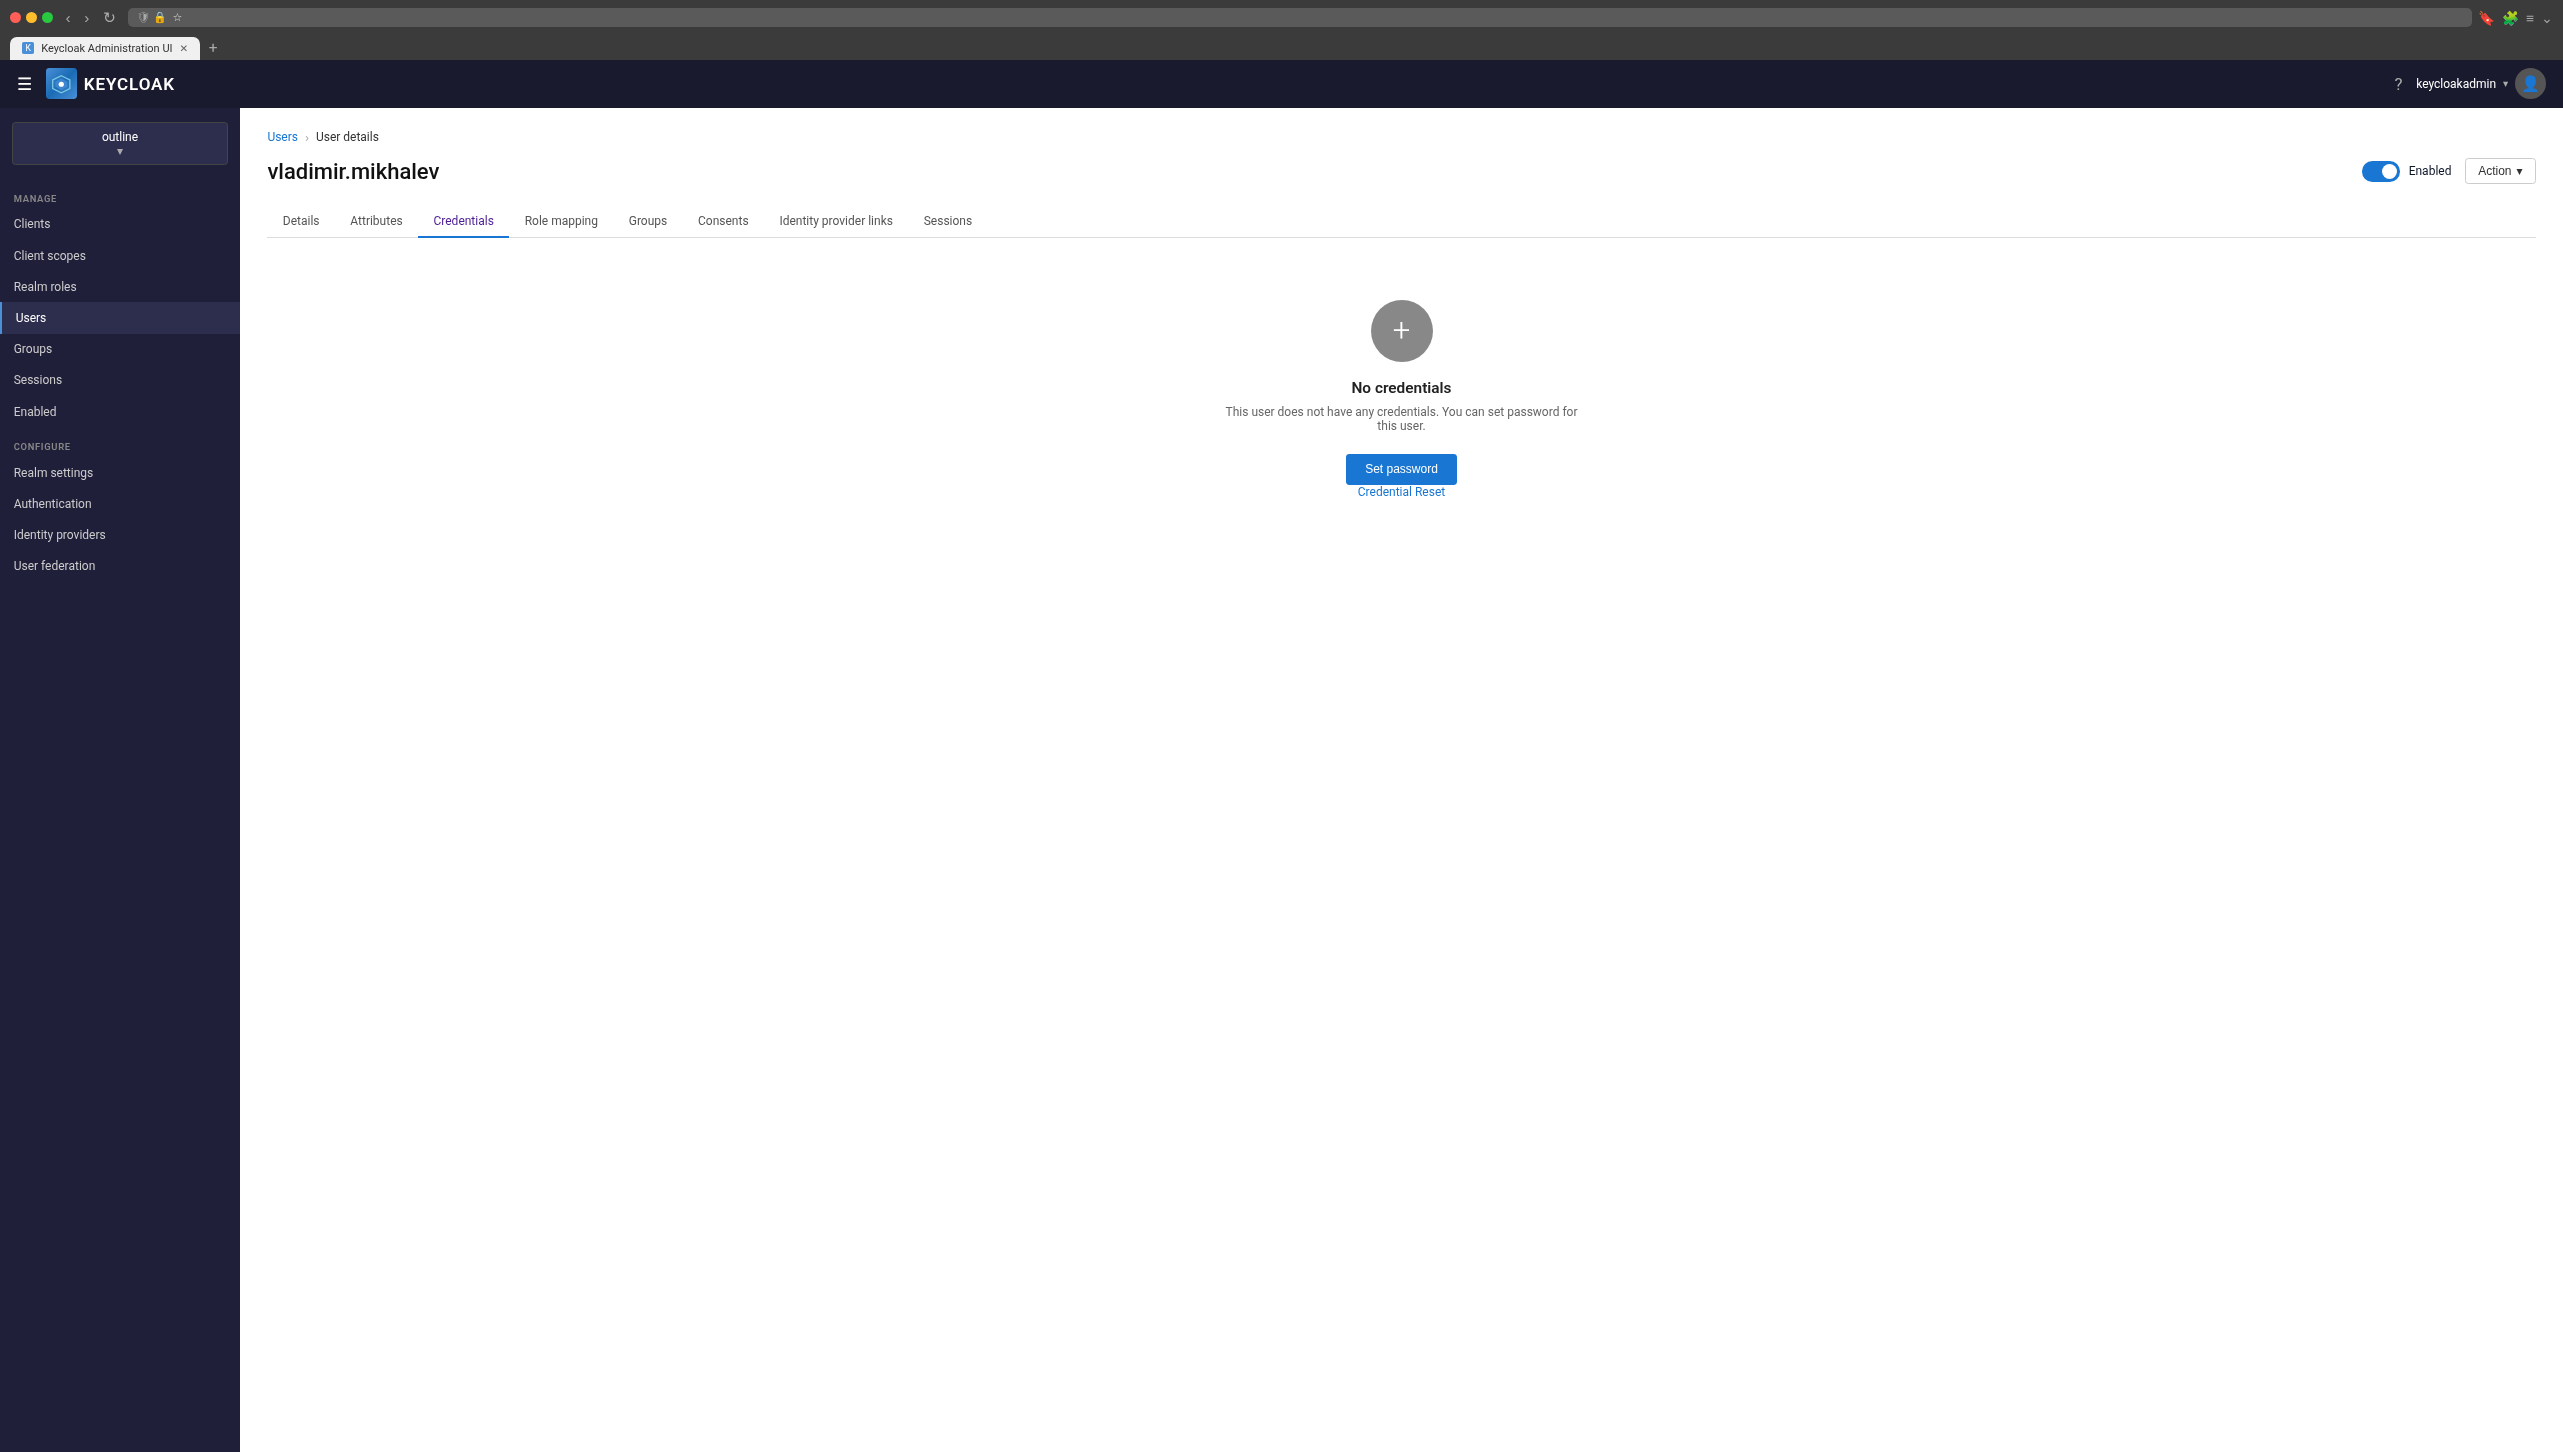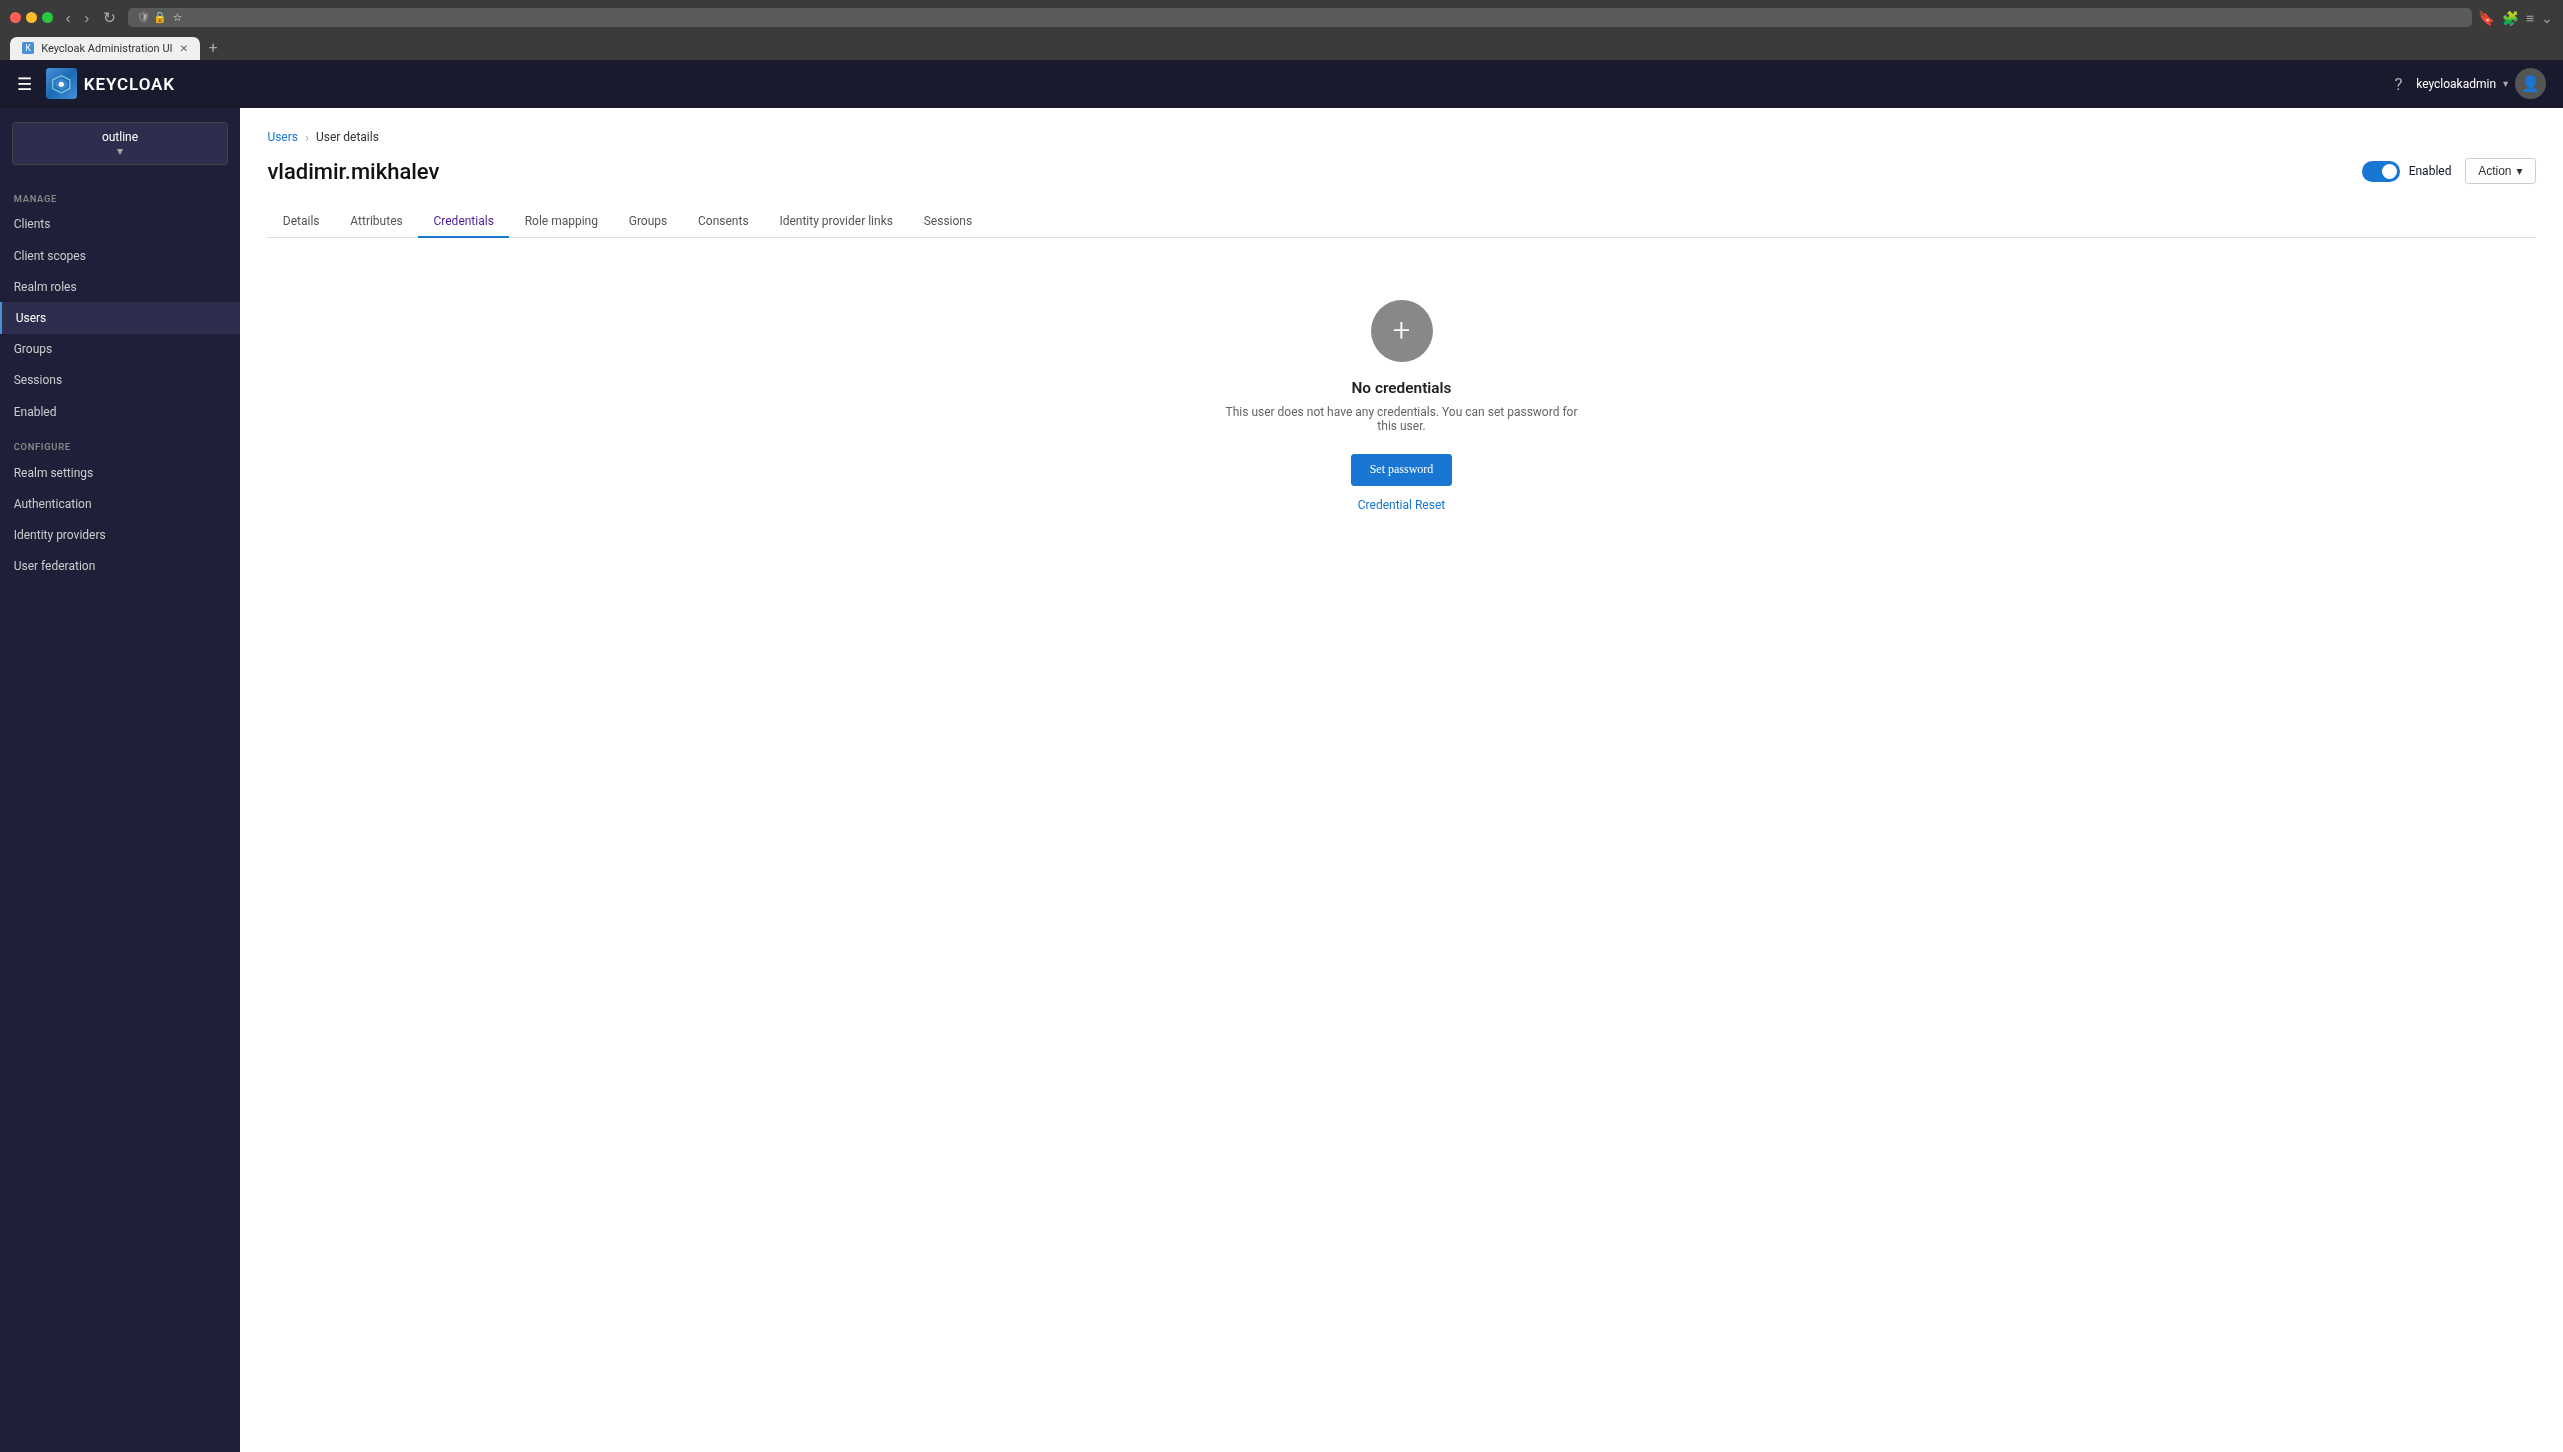--- a/index.html
+++ b/index.html
@@ -287,22 +287,20 @@
       max-width: 360px;
     }
     .set-password-btn {
       background: #1976d2;
       color: #fff;
       border: none;
       padding: 8.6px 19px;
       border-radius: 3.4px;
       font-size: 12px;
       cursor: pointer;
-      margin-bottom: 12px;
-      font-family: Liberation Serif, serif;
     }
     .credential-reset-link {
       color: #1976d2;
       font-size: 12px;
       cursor: pointer;
       text-decoration: none;
     }
   </style>
 </head>
 <body>

